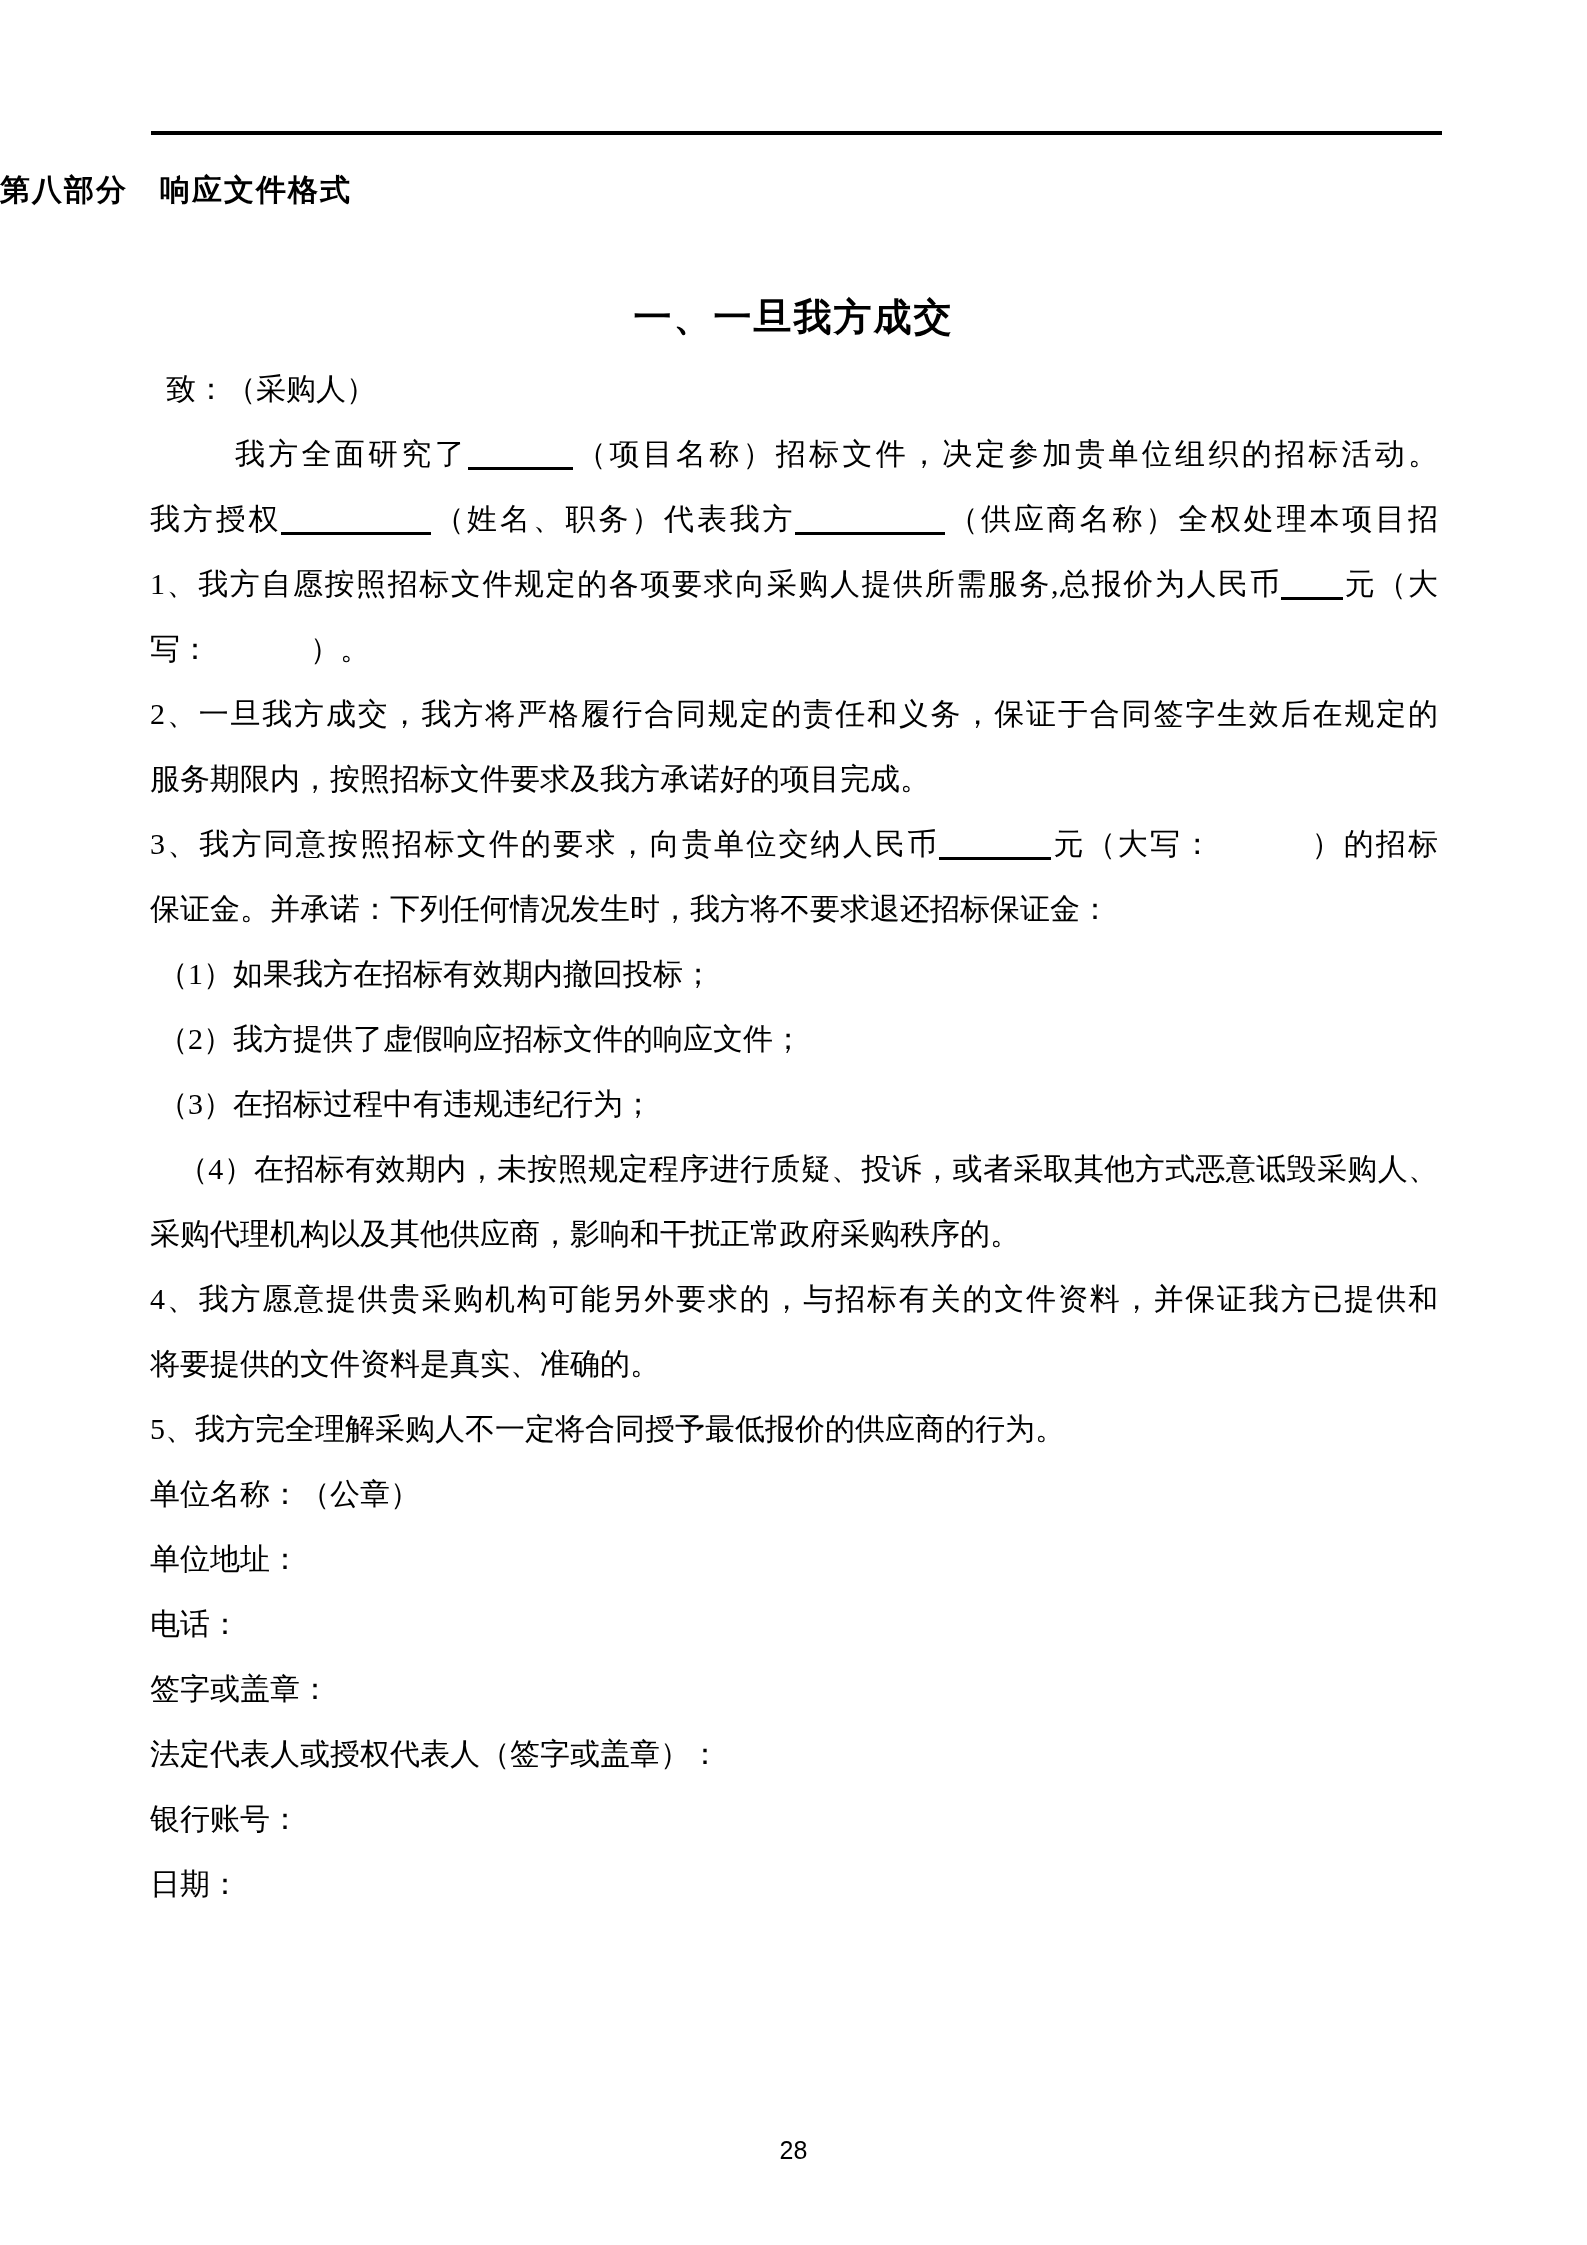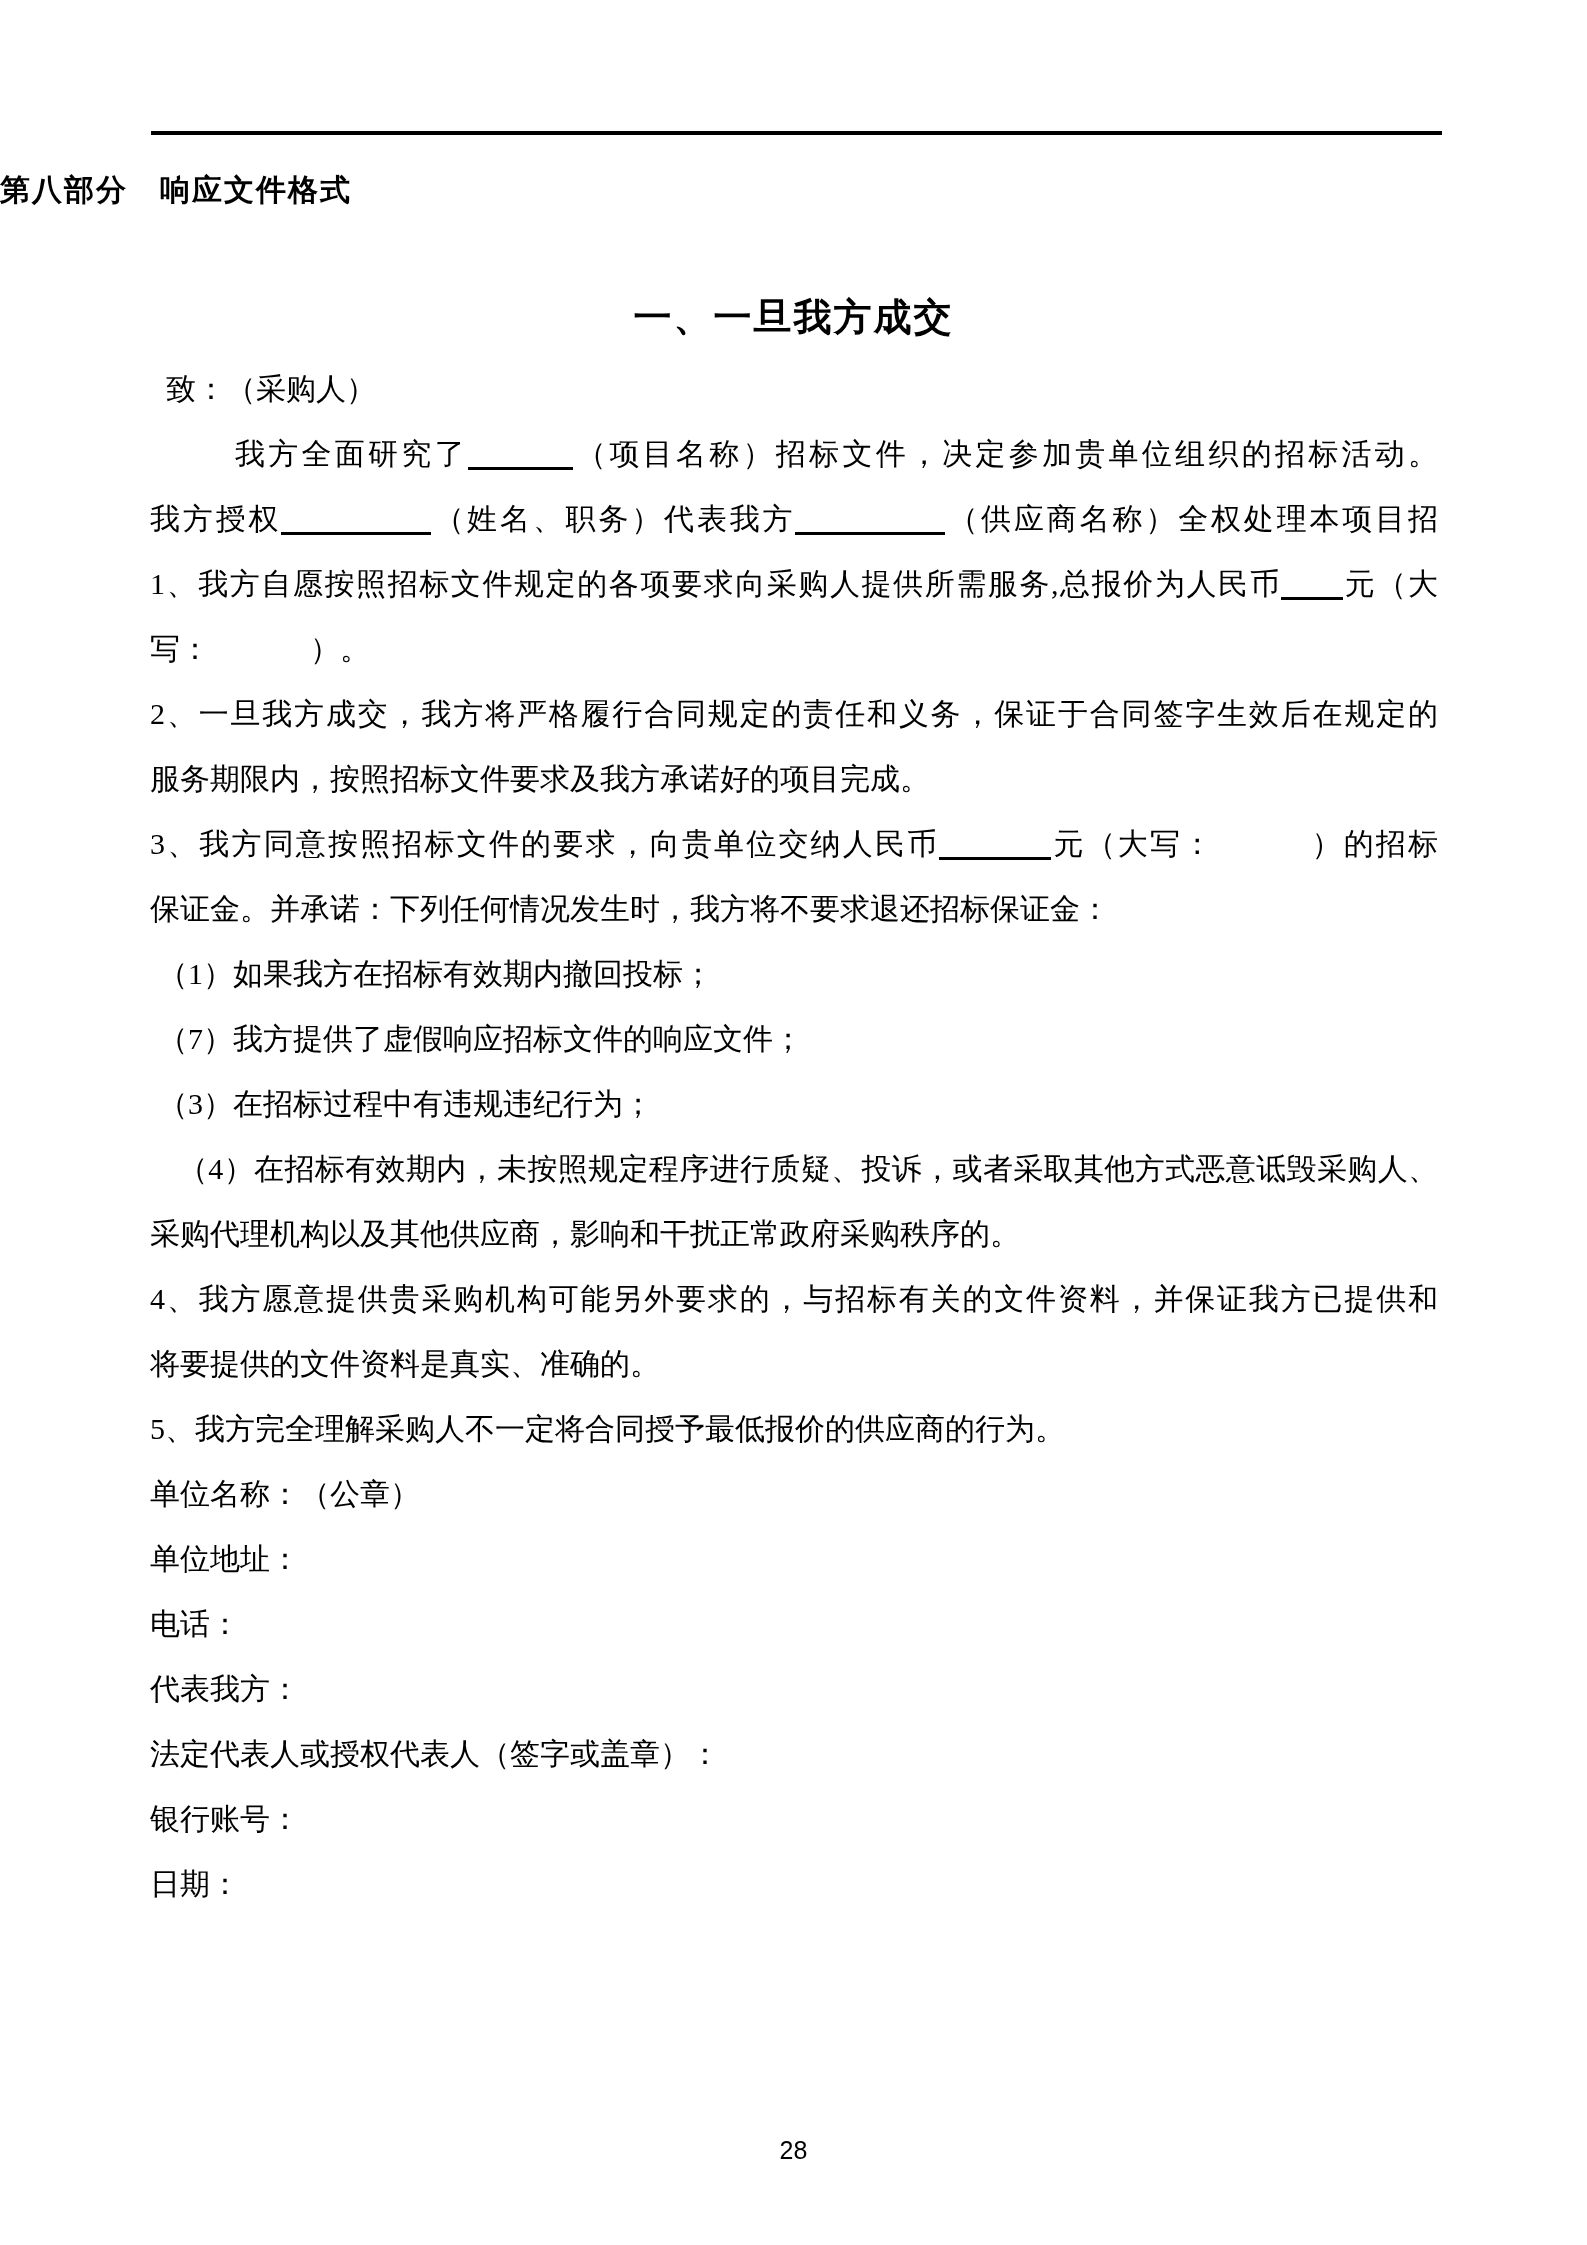--- a/index.html
+++ b/index.html
@@ -107,29 +107,29 @@
       <div class="line" style="padding-left: 16px;"><span class="seg-text">致：（采购人）</span></div>
       <div class="line stretch" style="padding-left: 85px;"><span class="seg-text">我方全面研究了</span><span class="seg-blank" style="width: 105px;"></span><span class="seg-text">（项目名称）招标文件，决定参加贵单位组织的招标活动。</span></div>
       <div class="line stretch"><span class="seg-text">我方授权</span><span class="seg-blank" style="width: 150px;"></span><span class="seg-text">（姓名、职务）代表我方</span><span class="seg-blank" style="width: 150px;"></span><span class="seg-text">（供应商名称）全权处理本项目招</span></div>
       <div class="line stretch"><span class="seg-text">1、我方自愿按照招标文件规定的各项要求向采购人提供所需服务,总报价为人民币</span><span class="seg-blank" style="width: 62px;"></span><span class="seg-text">元（大</span></div>
       <div class="line"><span class="seg-text">写：</span><span class="seg-gap" style="width: 100px;"></span><span class="seg-text">）。</span></div>
       <div class="line stretch"><span class="seg-text">2、一旦我方成交，我方将严格履行合同规定的责任和义务，保证于合同签字生效后在规定的</span></div>
       <div class="line"><span class="seg-text">服务期限内，按照招标文件要求及我方承诺好的项目完成。</span></div>
       <div class="line stretch"><span class="seg-text">3、我方同意按照招标文件的要求，向贵单位交纳人民币</span><span class="seg-blank" style="width: 112px;"></span><span class="seg-text">元（大写：</span><span class="seg-gap" style="width: 95px;"></span><span class="seg-text">）的招标</span></div>
       <div class="line"><span class="seg-text">保证金。并承诺：下列任何情况发生时，我方将不要求退还招标保证金：</span></div>
       <div class="line" style="padding-left: 8px;"><span class="seg-text">（1）如果我方在招标有效期内撤回投标；</span></div>
-      <div class="line" style="padding-left: 8px;"><span class="seg-text">（7）我方提供了虚假响应招标文件的响应文件；</span></div>
+      <div class="line" style="padding-left: 8px;"><span class="seg-text">（2）我方提供了虚假响应招标文件的响应文件；</span></div>
       <div class="line" style="padding-left: 8px;"><span class="seg-text">（3）在招标过程中有违规违纪行为；</span></div>
       <div class="line stretch" style="padding-left: 8px; margin-left: 20px;"><span class="seg-text">（4）在招标有效期内，未按照规定程序进行质疑、投诉，或者采取其他方式恶意诋毁采购人、</span></div>
       <div class="line"><span class="seg-text">采购代理机构以及其他供应商，影响和干扰正常政府采购秩序的。</span></div>
       <div class="line stretch"><span class="seg-text">4、我方愿意提供贵采购机构可能另外要求的，与招标有关的文件资料，并保证我方已提供和</span></div>
       <div class="line"><span class="seg-text">将要提供的文件资料是真实、准确的。</span></div>
       <div class="line"><span class="seg-text">5、我方完全理解采购人不一定将合同授予最低报价的供应商的行为。</span></div>
       <div class="line"><span class="seg-text">单位名称：（公章）</span></div>
       <div class="line"><span class="seg-text">单位地址：</span></div>
       <div class="line"><span class="seg-text">电话：</span></div>
-      <div class="line"><span class="seg-text">代表我方：</span></div>
+      <div class="line"><span class="seg-text">签字或盖章：</span></div>
       <div class="line"><span class="seg-text">法定代表人或授权代表人（签字或盖章）：</span></div>
       <div class="line"><span class="seg-text">银行账号：</span></div>
       <div class="line"><span class="seg-text">日期：</span></div>
     </div>
   <div class="page-number">28</div>
 </div>
 
 </body></html>

